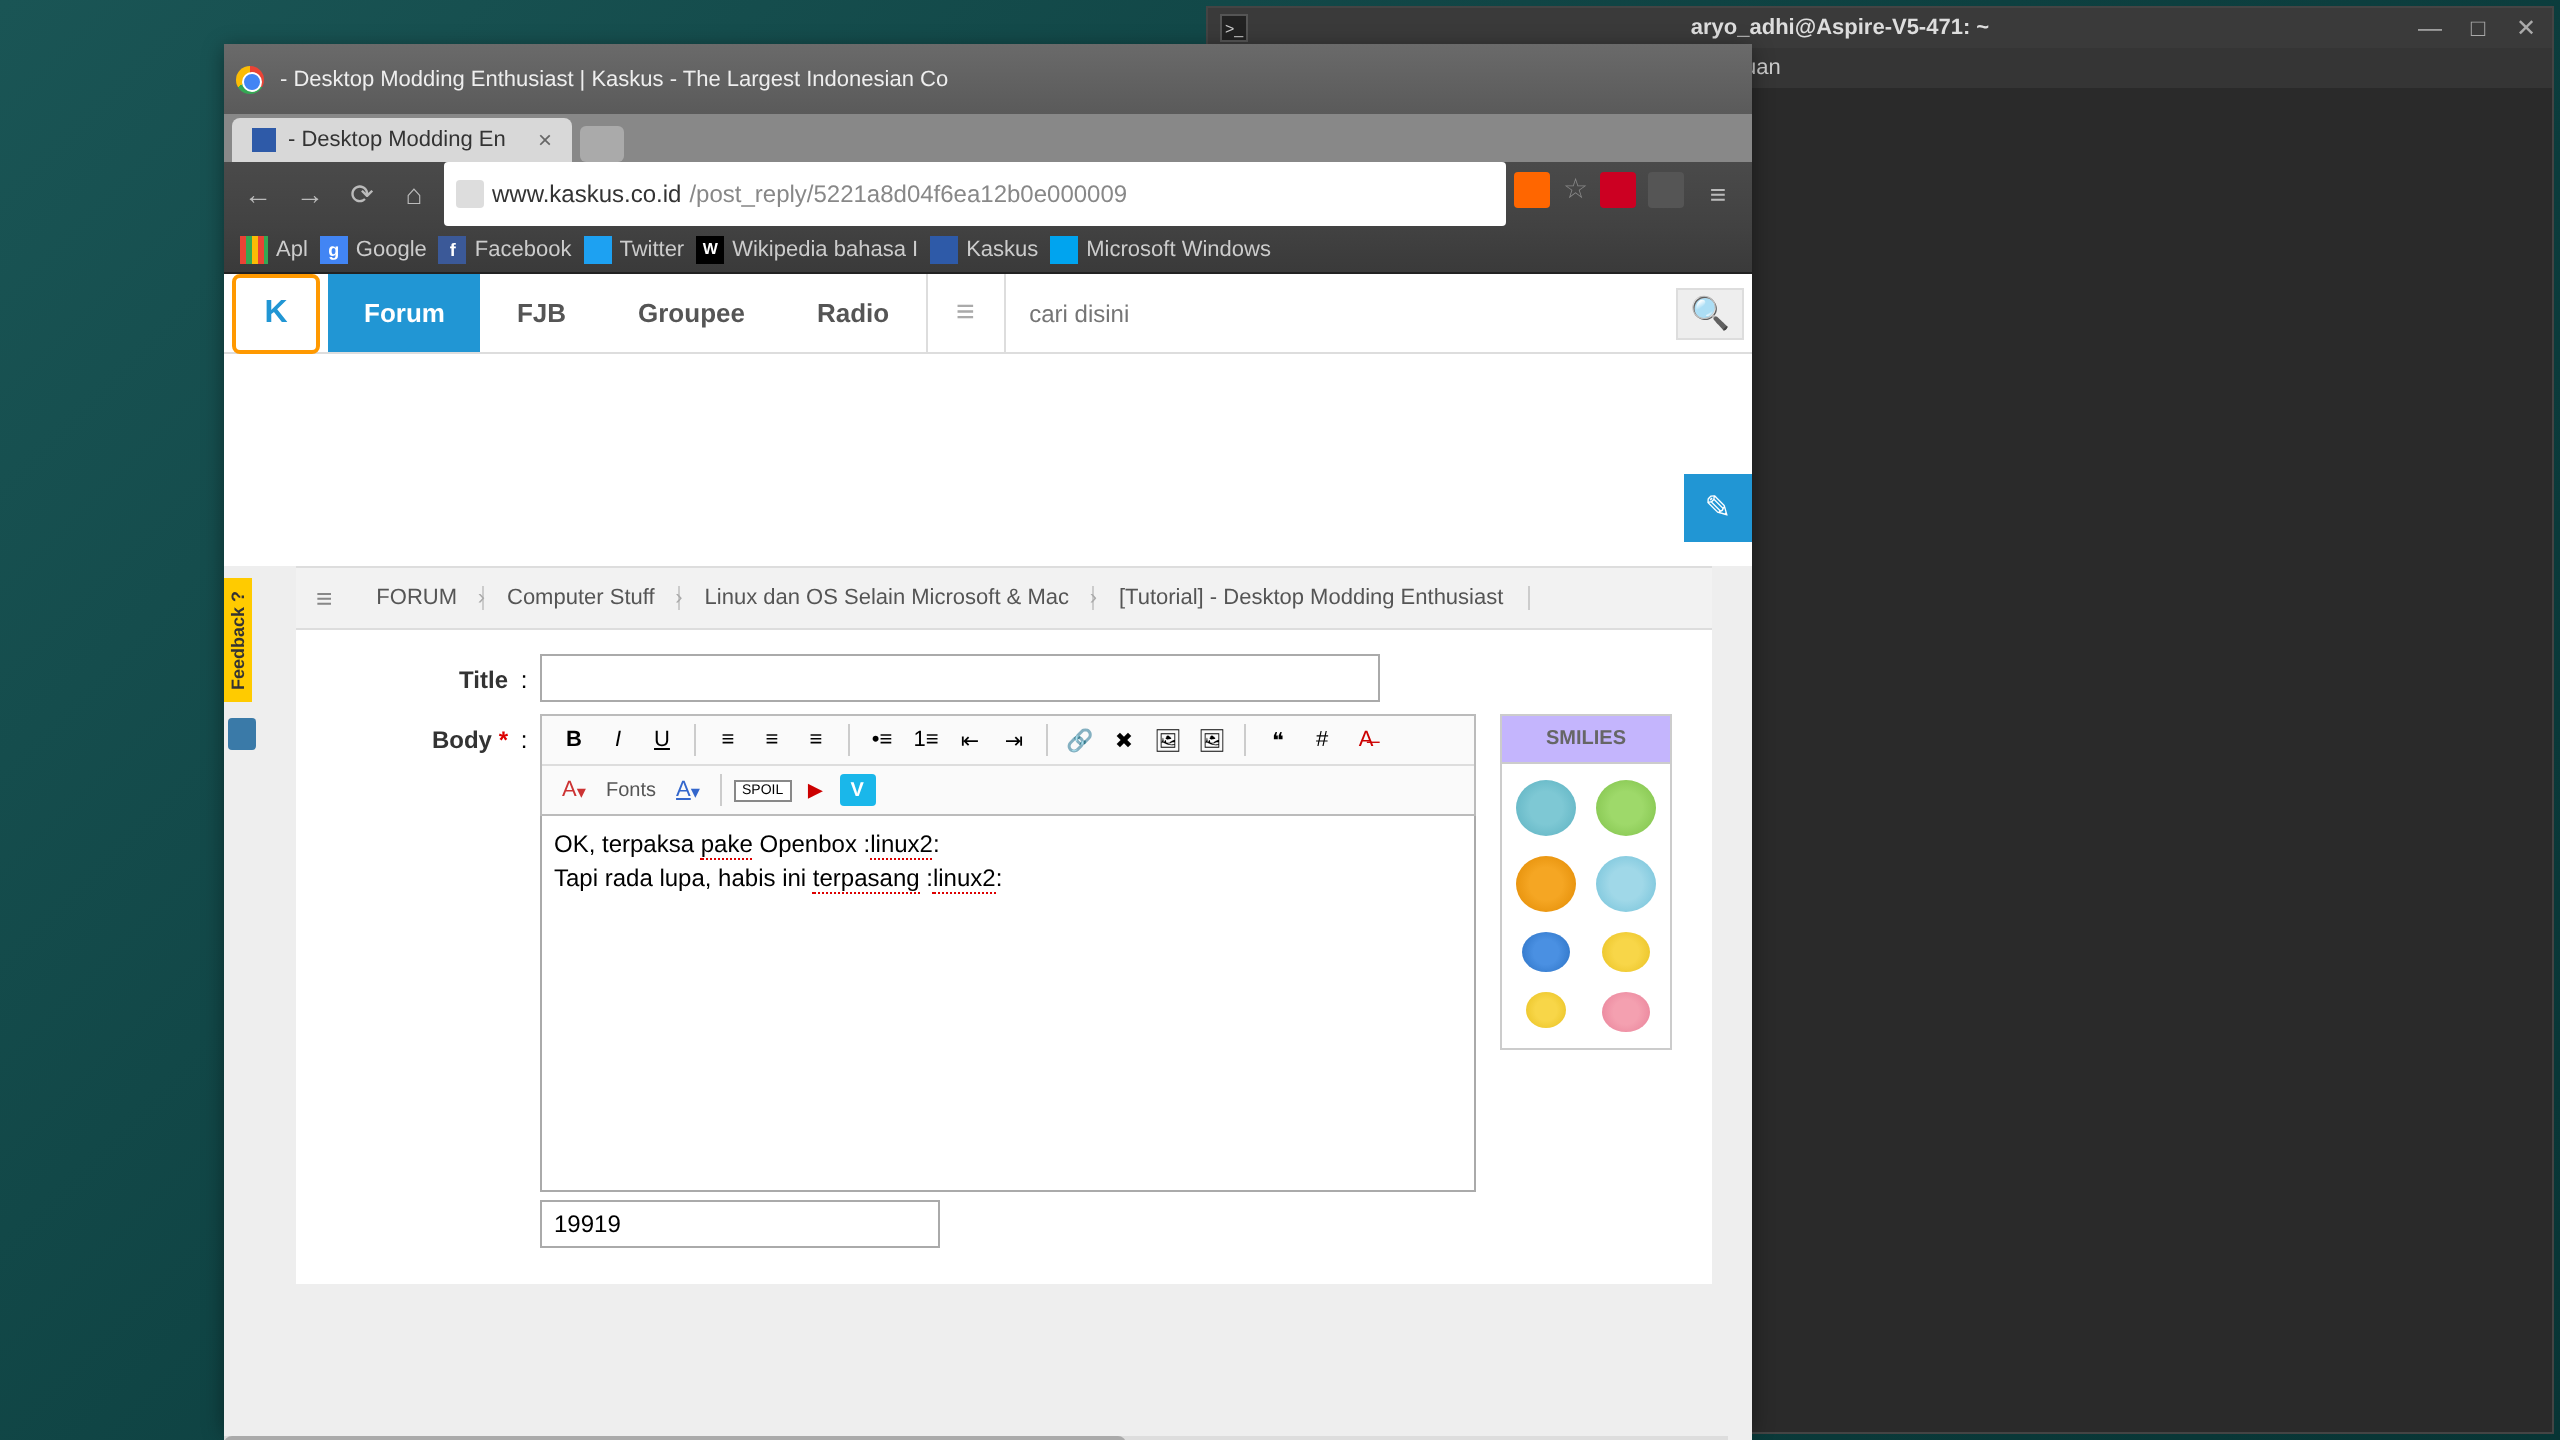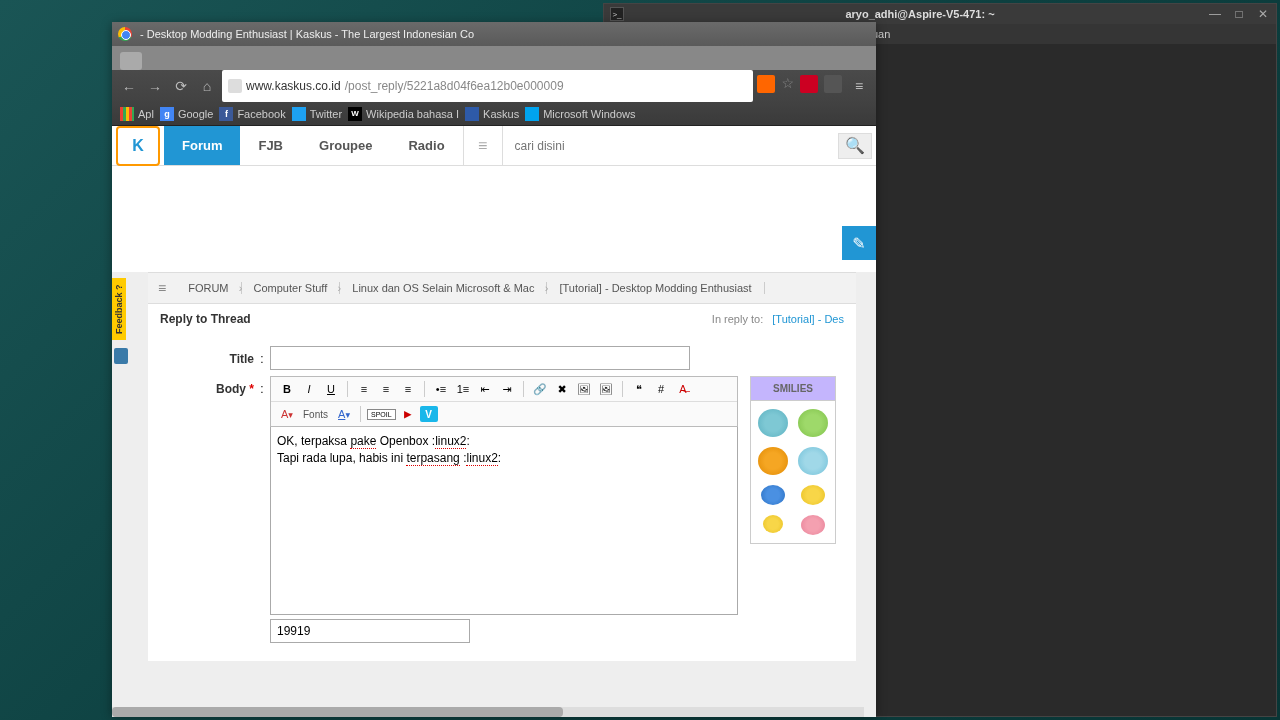--- a/index.html
+++ b/index.html
@@ -21,21 +21,21 @@
 .cursor-block { display: inline-block; width: 8px; height: 14px; background: #ddd; vertical-align: text-bottom; }
 
 
 .terminal2 { position: absolute; top: 267px; left: 862px; width: 415px; height: 450px; background: #1a1a1a; border: 1px solid #333; }
 .terminal2-titlebar { height: 18px; background: #2e2e2e; display: flex; align-items: center; padding: 0 6px; color: #888; font-size: 10px; opacity: 0.7; }
 .terminal2-menu { height: 16px; background: #282828; color: #777; font-size: 10px; padding: 0 6px; display: flex; align-items: center; opacity: 0.6; }
 .terminal2-body { padding: 4px 6px; color: #ccc; font-family: monospace; font-size: 12px; line-height: 1.4; white-space: pre; }
 
 
 .chrome { position: absolute; top: 22px; left: 112px; width: 764px; height: 693px; background: #fff; box-shadow: 0 2px 10px rgba(0,0,0,0.4); }
-.chrome-titlebar { height: 24px; background: linear-gradient(#6a6a6a, #5a5a5a); display: flex; align-items: center; padding: 0 6px; color: #eee; font-size: 11px; }
+.chrome-titlebar { height: 35px; background: linear-gradient(#6a6a6a, #5a5a5a); display: flex; align-items: center; padding: 0 6px; color: #eee; font-size: 11px; }
 .chrome-favicon { width: 14px; height: 14px; border-radius: 50%; background: conic-gradient(#ea4335 0 120deg, #34a853 120deg 240deg, #fbbc05 240deg 360deg); margin-right: 8px; position: relative; }
 .chrome-favicon::after { content:''; position:absolute; top:3px; left:3px; width:8px; height:8px; background:#4285f4; border-radius:50%; border:1px solid #fff; }
 .chrome-title { flex: 1; color: #eee; }
 
 .tab-row { height: 24px; background: #888; display: flex; align-items: flex-end; padding: 0 4px; }
 .tab { height: 22px; background: #d8d8d8; border-radius: 4px 4px 0 0; padding: 0 10px; display: flex; align-items: center; font-size: 11px; color: #333; gap: 6px; min-width: 170px; max-width: 170px; }
 .tab-new { width: 22px; height: 18px; background: #aaa; border-radius: 3px; margin-left: 4px; }
 .tab-icon { width: 12px; height: 12px; background: #2e5aa8; }
 .tab-close { margin-left: auto; color: #666; font-size: 12px; }
 
@@ -192,20 +192,25 @@
     <span class="prompt-text"> <span>scrot</span></span><span class="cursor-block"></span>
   </div>
 </div>
 
 <div class="chrome">
   <div class="chrome-titlebar">
     <div class="chrome-favicon"></div>
     <div class="chrome-title">- Desktop Modding Enthusiast | Kaskus - The Largest Indonesian Co</div>
   </div>
   <div class="tab-row">
+    <div class="tab">
+      <div class="tab-icon"></div>
+      <span>- Desktop Modding En</span>
+      <span class="tab-close">×</span>
+    </div>
     <div class="tab-new"></div>
   </div>
   <div class="addr-bar">
     <div class="nav-btn">←</div>
     <div class="nav-btn">→</div>
     <div class="nav-btn">⟳</div>
     <div class="nav-btn">⌂</div>
     <div class="url-box">
       <div class="url-icon"></div>
       <span class="url-text">www.kaskus.co.id</span>
@@ -273,27 +278,20 @@
 
     <div class="content">
       <div class="breadcrumb">
         <span class="bc-burger">≡</span>
         <span class="bc-item">FORUM</span>
         <span class="bc-item">Computer Stuff</span>
         <span class="bc-item">Linux dan OS Selain Microsoft &amp; Mac</span>
         <span class="bc-item">[Tutorial] - Desktop Modding Enthusiast</span>
       </div>
 
-      <div class="reply-header">
-        <span class="reply-title">Reply to Thread</span>
-        <span class="reply-to">
-          <span>In reply to:</span>
-          <span class="reply-link">[Tutorial] - Des</span>
-        </span>
-      </div>
 
       <div class="form-area">
         <div class="form-row">
           <div class="form-label">Title</div>
           <div class="form-colon">:</div>
           <div class="form-field"><input class="title-input" style=""></div>
         </div>
 
         <div class="form-row">
           <div class="form-label"><span>Body</span> <span class="req">*</span></div>

